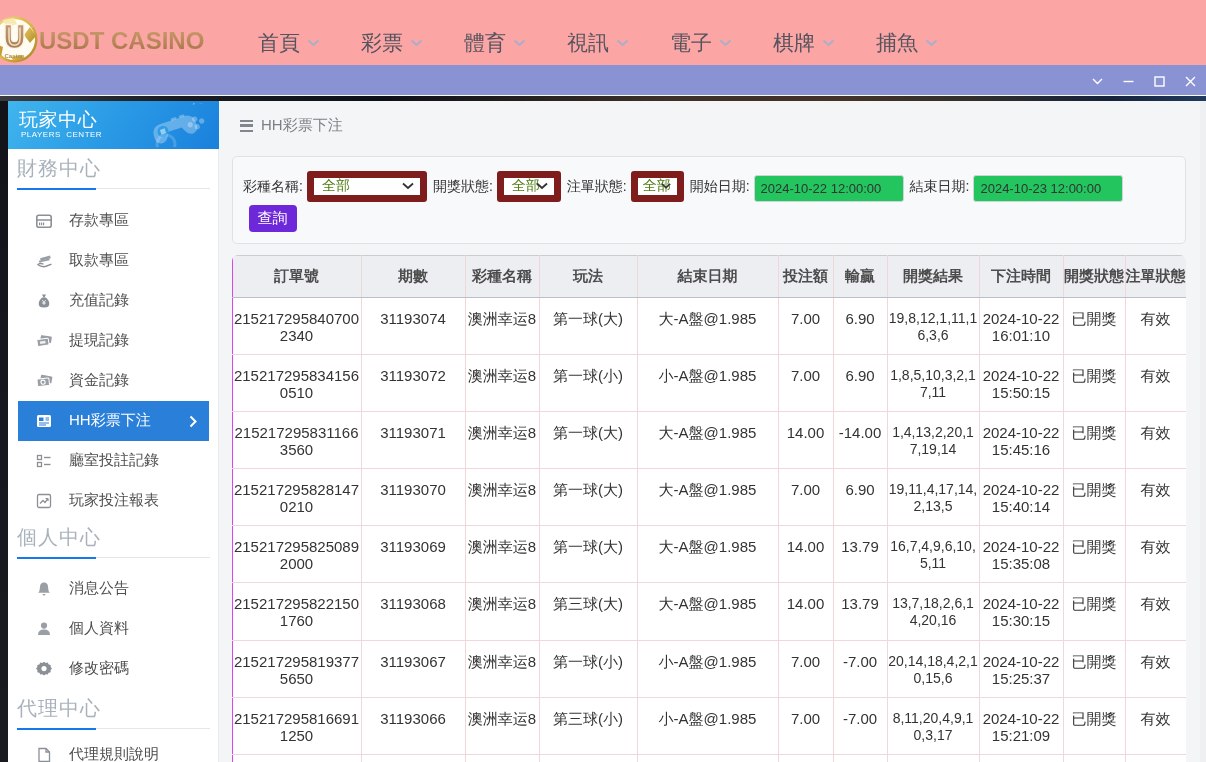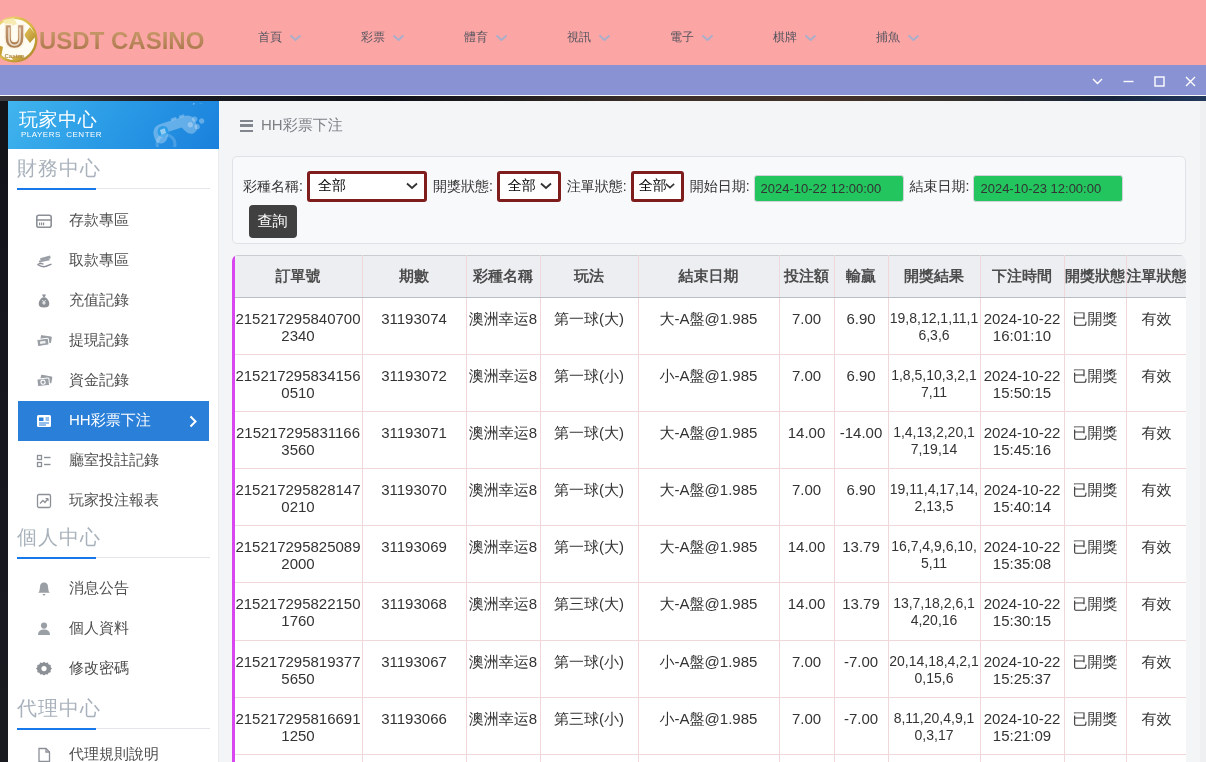--- a/index.html
+++ b/index.html
@@ -6,21 +6,21 @@
 html,body { width:1206px; height:762px; overflow:hidden; font-family:"Liberation Sans", sans-serif; background:#fff; }
 #page { position:relative; width:1206px; height:762px; overflow:hidden; }
 
 
 .topbar { position:absolute; left:0; top:0; width:1206px; height:65px; background:#fca5a5; }
 .logo { position:absolute; left:-9px; top:16px; width:47px; height:47px; }
 .logotext { position:absolute; left:39px; top:27px; font-size:24px; font-weight:bold; letter-spacing:0px;
   background:linear-gradient(180deg,#c99e6b 0%, #b9855a 55%, #a06f42 100%);
   -webkit-background-clip:text; background-clip:text; color:transparent; }
 .nav { position:absolute; left:258px; top:29px; display:flex; }
-.navitem { display:flex; align-items:center; width:103px; color:#54545e; font-size:12px;text-align:right; }
+.navitem { display:flex; align-items:center; width:103px; color:#54545e; font-size:21px;text-align:right; }
 .navitem svg { margin-left:7px; }
 
 
 .titlebar { position:absolute; left:0; top:65px; width:1206px; height:30px; background:#8992d3; }
 .winbtns { position:absolute; right:10px; top:0; height:32px; display:flex; align-items:center; }
 .winbtns svg { margin-left:20px; }
 
 
 .whiteline { position:absolute; left:0; top:95px; width:1206px; height:1.2px; background:#fafafa; }
 .darkstrip { position:absolute; left:0; top:96.2px; width:1206px; height:4.8px;
@@ -55,37 +55,37 @@
 
 .content { position:absolute; left:219px; top:101px; width:987px; height:661px; background:#f4f5f7; }
 .content::after { content:""; position:absolute; right:0; top:0; width:6px; height:661px; background:#eff0f2; }
 .crumb { position:absolute; left:21px; top:15px; display:flex; align-items:center; color:#7d7f85; font-size:15px; }
 .crumb .burger { width:13px; height:12px; margin-right:8px; border-top:2.5px solid #82878f; border-bottom:2.5px solid #82878f; position:relative; }
 .crumb .burger::after { content:""; position:absolute; left:0; top:2.8px; width:13px; height:2.5px; background:#82878f; }
 
 .filtercard { position:absolute; left:12.5px; top:54.5px; width:954px; height:88px; background:#f8f9fb;
   border:1px solid #dfe2e6; border-radius:5px;padding-left:8px; }
 .frow { position:absolute; left:10.5px; top:14px; display:flex; align-items:center; font-size:14px; color:#333; white-space:nowrap; }
-.sel { height:31px; background:#fff; border:3px solid #7f1d1d; border-radius:3px; display:flex; align-items:center;
-  font-size:14px; color:#000000; padding-left:8px; position:relative; margin:0 6px 1px 4px; }
+.sel { height:31px; background:#fff; border:7px solid #7f1d1d; border-radius:3px; display:flex; align-items:center;
+  font-size:14px; color:#4d7c0f; padding-left:8px; position:relative; margin:0 6px 1px 4px; }
 .sel svg { position:absolute; right:6px; }
 .inp { height:27px; margin-top:3px !important; background:#22c55e; border:1px solid #d0d3d7; border-radius:3px; display:flex; align-items:center;
   font-size:13px; color:#333; padding-left:6px; margin:0 6px 0 4px; white-space:nowrap; }
-.qbtn { position:absolute; left:16px; top:48.5px; width:48px; height:33px; background:#404040; border-radius:4px;
+.qbtn { position:absolute; left:16px; top:48.5px; width:48px; height:27px; background:#6d28d9; border-radius:4px;
   color:#fff; font-size:15px; display:flex; align-items:center; justify-content:center; }
 
 
 .tblwrap { position:absolute; left:12.5px; top:154px; width:954px; border-radius:6px; overflow:hidden; }
 table { border-collapse:collapse; table-layout:fixed; width:954px; background:#fff; }
 th { background:#eceef2; font-size:15px; font-weight:bold; color:#4c4c4c; height:41.5px; border:1px solid #f0d8da;
   border-top:1px solid #c9ccd1; border-bottom:1px solid #babec5; }
 td { font-size:15px; color:#333; text-align:center; vertical-align:top; padding-top:12px; height:57.2px;
   line-height:17px; border:1px solid #f0d8da; }
 td.sm { font-size:14px; }
-tr td:first-child, tr th:first-child { border-left:3px solid #d946ef; }
+tr td:first-child, tr th:first-child { border-left:1px solid #d946ef; }
 tr td:last-child, tr th:last-child { border-right:1px solid #c9ccd1; }
 </style>
 </head>
 <body>
 <div id="page">
 
   <div class="topbar">
     <svg class="logo" viewBox="0 0 47 47">
       <defs>
         <linearGradient id="ring" x1="0" y1="0" x2="1" y2="1">

